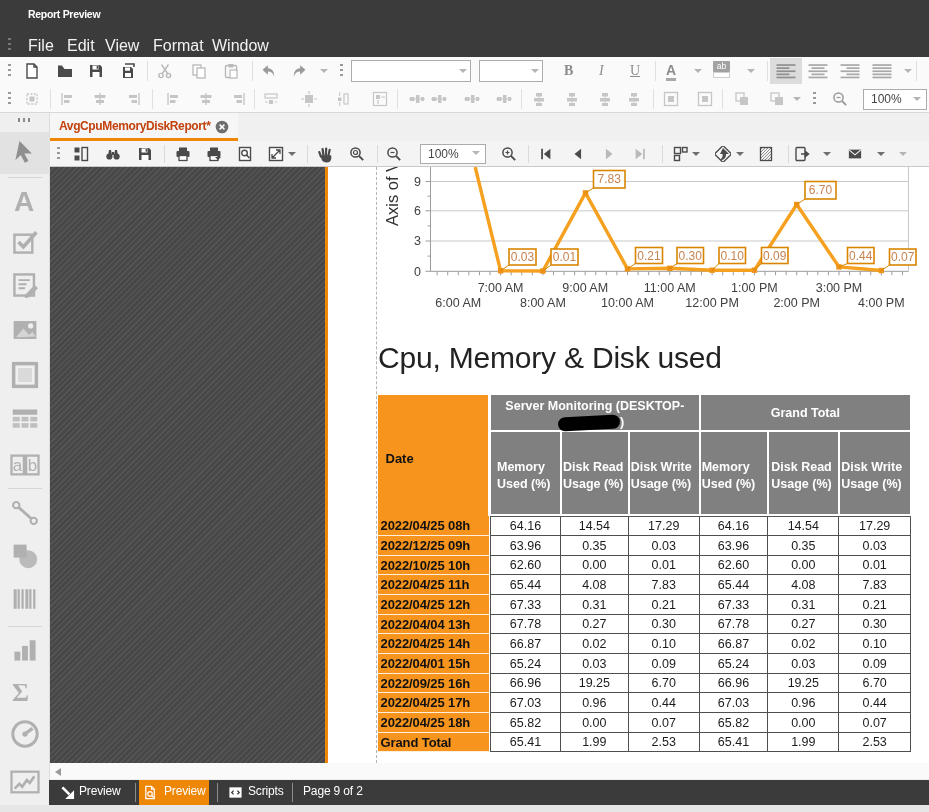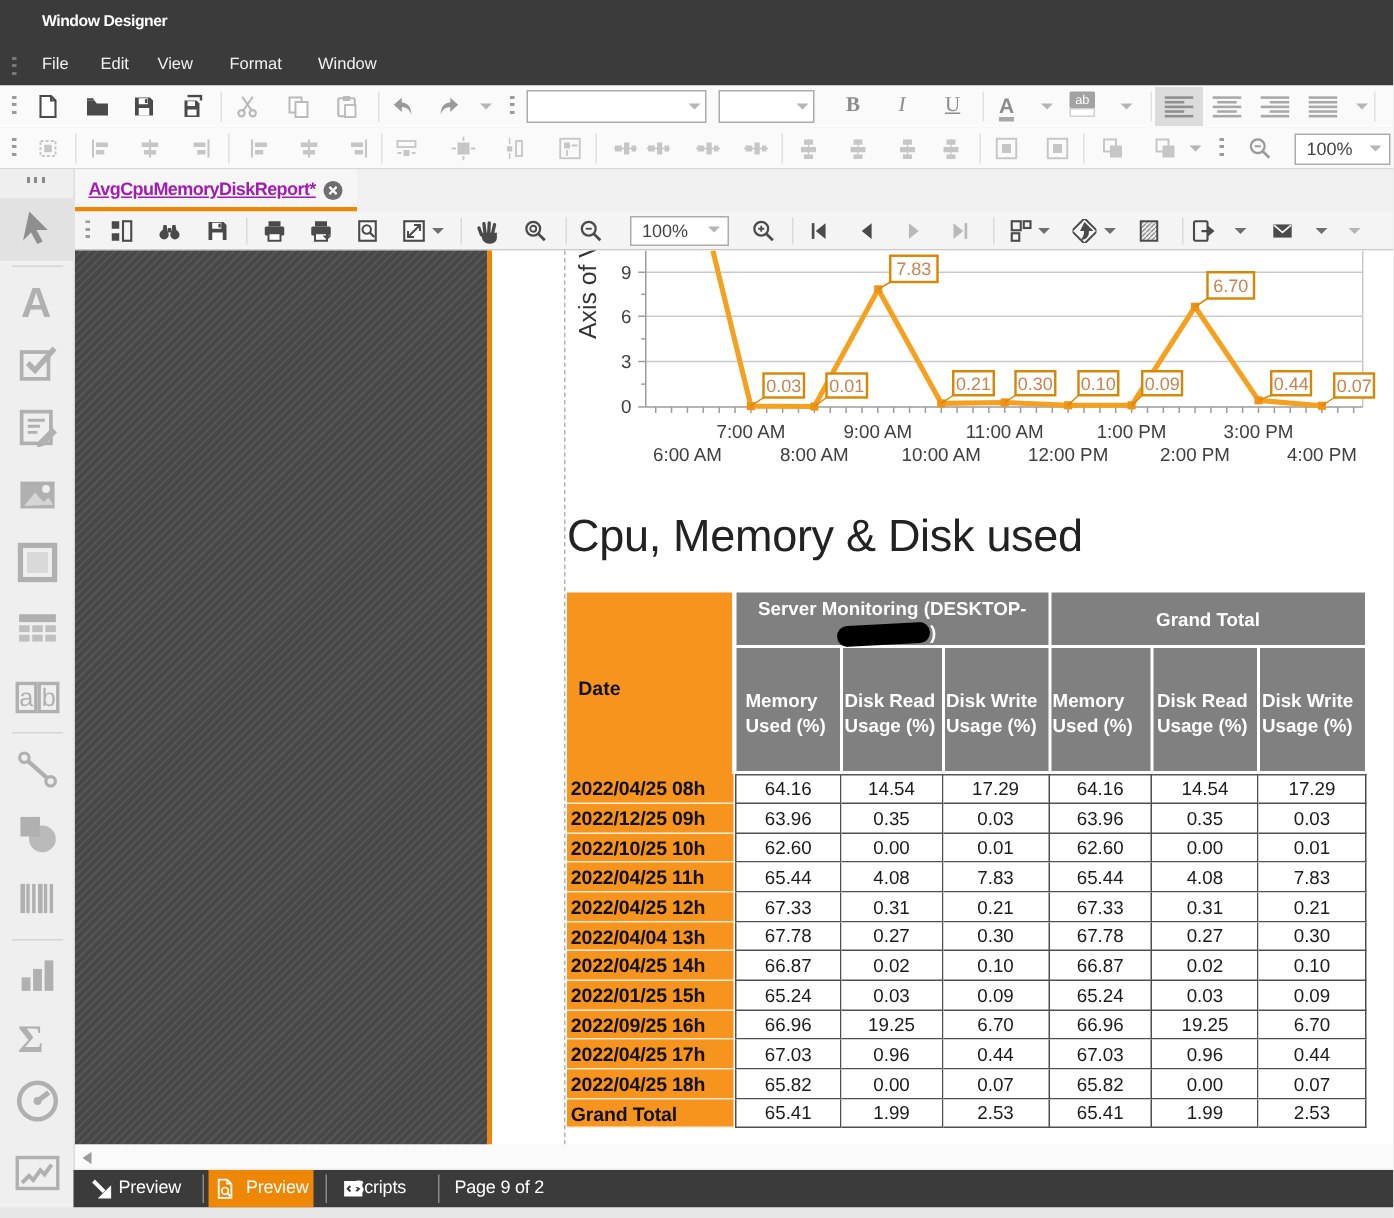--- a/index.html
+++ b/index.html
@@ -2,26 +2,26 @@
 <html><head>
 <meta charset="utf-8">
 <style>
 html,body{margin:0;padding:0;background:#eaeaea;}
 *{box-sizing:border-box;}
 #app{position:relative;width:929px;height:812px;overflow:hidden;background:#f0f0f0;font-family:"Liberation Sans",sans-serif;}
 .abs{position:absolute;}
 .titlebar{left:0;top:0;width:929px;height:30px;background:#3b3b3b;}
 .titlebar span{position:absolute;left:28px;top:8px;color:#fff;font-size:10.5px;letter-spacing:-0.3px;font-weight:bold;}
 .menubar{left:0;top:30px;width:929px;height:27px;background:#3b3b3b;}
-.menubar span{position:absolute;top:7px;color:#f2f2f2;font-size:11px;}
+.menubar span{position:absolute;top:7px;color:#f2f2f2;font-size:16px;}
 .toolbar1{left:0;top:57px;width:929px;height:28px;background:#fafafa;}
 .toolbar2{left:0;top:85px;width:929px;height:28px;background:#fafafa;border-bottom:1px solid #d8d8d8;}
 .tabrow{left:50px;top:113px;width:879px;height:28px;background:#f0f0f0;}
 .tab{position:absolute;left:0;top:0;width:188px;height:28px;background:#f6f6f6;border-bottom:3px solid #ee8606;}
-.tab .lbl{position:absolute;left:9px;top:6px;font-size:12px;letter-spacing:-0.38px;font-weight:bold;color:#a21caf;text-decoration:underline;}
+.tab .lbl{position:absolute;left:9px;top:6px;font-size:12px;letter-spacing:-0.38px;font-weight:bold;color:#c2410c;}
 .previewbar{left:50px;top:141px;width:879px;height:26px;background:#f4f4f4;border-bottom:1px solid #c9c9c9;}
 .leftpanel{left:0;top:113px;width:50px;height:699px;background:#efefef;border-right:1px solid #dcdcdc;}
 .hatch{left:50px;top:167px;width:275px;height:596px;background:repeating-linear-gradient(135deg,#474747 0px,#474747 2.4px,#545454 2.4px,#545454 4px);}
 .orangestrip{left:325px;top:167px;width:3px;height:596px;background:#ee8606;}
 .page{left:328px;top:167px;width:601px;height:596px;background:#fff;}
 .marginline{left:376px;top:167px;width:0px;height:596px;border-left:1px dashed #b4b4b4;}
 .scrollrow{left:50px;top:763px;width:879px;height:17px;background:#fafafa;border-bottom:1px solid #ededed;}
 .statusbar{left:49px;top:780px;width:880px;height:25px;background:#3b3b3b;}
 .bottomstrip{left:0;top:805px;width:929px;height:7px;background:#e6e6e6;}
 .sep1{position:absolute;top:61px;width:1px;height:20px;background:#e0e0e0;}
@@ -31,21 +31,21 @@
 .caret{position:absolute;width:0;height:0;border-left:4px solid transparent;border-right:4px solid transparent;border-top:4px solid #6f6f6f;}
 .caretl{position:absolute;width:0;height:0;border-left:4px solid transparent;border-right:4px solid transparent;border-top:4px solid #b5b5b5;}
 .statusseg{position:absolute;top:0;height:25px;color:#fff;font-size:12px;letter-spacing:-0.15px;}
 .ssep{position:absolute;top:3px;width:1px;height:19px;background:#8a8a8a;}
 .title-cpu{left:378px;top:341px;color:#222;font-size:30px;letter-spacing:-0.2px;}
 </style>
 </head>
 <body>
 <div id="app">
   <div class="abs titlebar">
-      <span>Window Designer</span>
+      <span>Report Preview</span>
     </div>
   <div class="abs menubar">
     <span style="left:28px">File</span>
       <span style="left:67px">Edit</span>
     <span style="left:105px">View</span>
       <span style="left:153px">Format</span>
     <span style="left:212px">Window</span>
   </div>
   <div class="abs toolbar1"></div>
 <div class="abs" style="left:8px;top:38px;width:3px;height:14px;background:repeating-linear-gradient(#777 0 2px, transparent 2px 5px);"></div>
@@ -667,21 +667,21 @@
 <div style="position:absolute;left:461.8px;top:220px;width:71.7px;height:19px;background:#fff;border-bottom:1px solid #4f4f4f;border-right:1px solid #4f4f4f;text-align:center;font-size:12.5px;color:#1c1c1c;line-height:19px;">0.30</div>
 <div style="position:absolute;left:0px;top:239px;width:111.0px;height:20px;background:#f7941e;border-bottom:1px solid rgba(255,255,255,0.85);"></div>
 <div style="position:absolute;left:3px;top:241px;font-size:13px;letter-spacing:-0.1px;font-weight:bold;color:#111;">2022/04/25 14h</div>
 <div style="position:absolute;left:112.5px;top:239px;width:71.0px;height:20px;background:#fff;border-bottom:1px solid #4f4f4f;border-right:1px solid #4f4f4f;border-left:1px solid #4f4f4f;text-align:center;font-size:12.5px;color:#1c1c1c;line-height:20px;">66.87</div>
 <div style="position:absolute;left:183.5px;top:239px;width:67.7px;height:20px;background:#fff;border-bottom:1px solid #4f4f4f;border-right:1px solid #4f4f4f;text-align:center;font-size:12.5px;color:#1c1c1c;line-height:20px;">0.02</div>
 <div style="position:absolute;left:251.2px;top:239px;width:71.0px;height:20px;background:#fff;border-bottom:1px solid #4f4f4f;border-right:1px solid #4f4f4f;text-align:center;font-size:12.5px;color:#1c1c1c;line-height:20px;">0.10</div>
 <div style="position:absolute;left:322.2px;top:239px;width:68.6px;height:20px;background:#fff;border-bottom:1px solid #4f4f4f;border-right:1px solid #4f4f4f;text-align:center;font-size:12.5px;color:#1c1c1c;line-height:20px;">66.87</div>
 <div style="position:absolute;left:390.8px;top:239px;width:71.0px;height:20px;background:#fff;border-bottom:1px solid #4f4f4f;border-right:1px solid #4f4f4f;text-align:center;font-size:12.5px;color:#1c1c1c;line-height:20px;">0.02</div>
 <div style="position:absolute;left:461.8px;top:239px;width:71.7px;height:20px;background:#fff;border-bottom:1px solid #4f4f4f;border-right:1px solid #4f4f4f;text-align:center;font-size:12.5px;color:#1c1c1c;line-height:20px;">0.10</div>
 <div style="position:absolute;left:0px;top:259px;width:111.0px;height:20px;background:#f7941e;border-bottom:1px solid rgba(255,255,255,0.85);"></div>
-<div style="position:absolute;left:3px;top:261px;font-size:13px;letter-spacing:-0.1px;font-weight:bold;color:#111;">2022/01/25 15h</div>
+<div style="position:absolute;left:3px;top:261px;font-size:13px;letter-spacing:-0.1px;font-weight:bold;color:#111;">2022/04/01 15h</div>
 <div style="position:absolute;left:112.5px;top:259px;width:71.0px;height:20px;background:#fff;border-bottom:1px solid #4f4f4f;border-right:1px solid #4f4f4f;border-left:1px solid #4f4f4f;text-align:center;font-size:12.5px;color:#1c1c1c;line-height:20px;">65.24</div>
 <div style="position:absolute;left:183.5px;top:259px;width:67.7px;height:20px;background:#fff;border-bottom:1px solid #4f4f4f;border-right:1px solid #4f4f4f;text-align:center;font-size:12.5px;color:#1c1c1c;line-height:20px;">0.03</div>
 <div style="position:absolute;left:251.2px;top:259px;width:71.0px;height:20px;background:#fff;border-bottom:1px solid #4f4f4f;border-right:1px solid #4f4f4f;text-align:center;font-size:12.5px;color:#1c1c1c;line-height:20px;">0.09</div>
 <div style="position:absolute;left:322.2px;top:259px;width:68.6px;height:20px;background:#fff;border-bottom:1px solid #4f4f4f;border-right:1px solid #4f4f4f;text-align:center;font-size:12.5px;color:#1c1c1c;line-height:20px;">65.24</div>
 <div style="position:absolute;left:390.8px;top:259px;width:71.0px;height:20px;background:#fff;border-bottom:1px solid #4f4f4f;border-right:1px solid #4f4f4f;text-align:center;font-size:12.5px;color:#1c1c1c;line-height:20px;">0.03</div>
 <div style="position:absolute;left:461.8px;top:259px;width:71.7px;height:20px;background:#fff;border-bottom:1px solid #4f4f4f;border-right:1px solid #4f4f4f;text-align:center;font-size:12.5px;color:#1c1c1c;line-height:20px;">0.09</div>
 <div style="position:absolute;left:0px;top:279px;width:111.0px;height:19px;background:#f7941e;border-bottom:1px solid rgba(255,255,255,0.85);"></div>
 <div style="position:absolute;left:3px;top:281px;font-size:13px;letter-spacing:-0.1px;font-weight:bold;color:#111;">2022/09/25 16h</div>
 <div style="position:absolute;left:112.5px;top:279px;width:71.0px;height:19px;background:#fff;border-bottom:1px solid #4f4f4f;border-right:1px solid #4f4f4f;border-left:1px solid #4f4f4f;text-align:center;font-size:12.5px;color:#1c1c1c;line-height:19px;">66.96</div>
 <div style="position:absolute;left:183.5px;top:279px;width:67.7px;height:19px;background:#fff;border-bottom:1px solid #4f4f4f;border-right:1px solid #4f4f4f;text-align:center;font-size:12.5px;color:#1c1c1c;line-height:19px;">19.25</div>
@@ -734,18 +734,18 @@
         <path d="M9 1.5v3h3" fill="none" stroke="#fff" stroke-width="1.1"></path>
         <circle cx="7.5" cy="9.5" r="2.4" fill="none" stroke="#fff" stroke-width="1.2"></circle>
         <path d="M9.2 11.2l2.2 2.2" stroke="#fff" stroke-width="1.3"></path>
       </svg>
 <span class="statusseg" style="left:115px;top:4px">Preview</span>
 <div class="ssep" style="left:168px"></div>
 <svg class="abs" style="left:178.5px;top:5.0px" width="15" height="15" viewBox="0 0 16 16">
         <rect x="1.5" y="2.5" width="13" height="11" fill="#fff"></rect>
         <path d="M6 6 4 8l2 2M10 6l2 2-2 2" stroke="#3b3b3b" stroke-width="1.4" fill="none"></path>
       </svg>
-<span class="statusseg" style="left:186px;top:4px">Scripts</span>
+<span class="statusseg" style="left:199px;top:4px">Scripts</span>
 <div class="ssep" style="left:243px"></div>
 <span class="statusseg" style="left:254px;top:4px">Page 9 of 2</span>
     </div>
   <div class="abs bottomstrip"></div>
 </div>
 
 </body></html>

